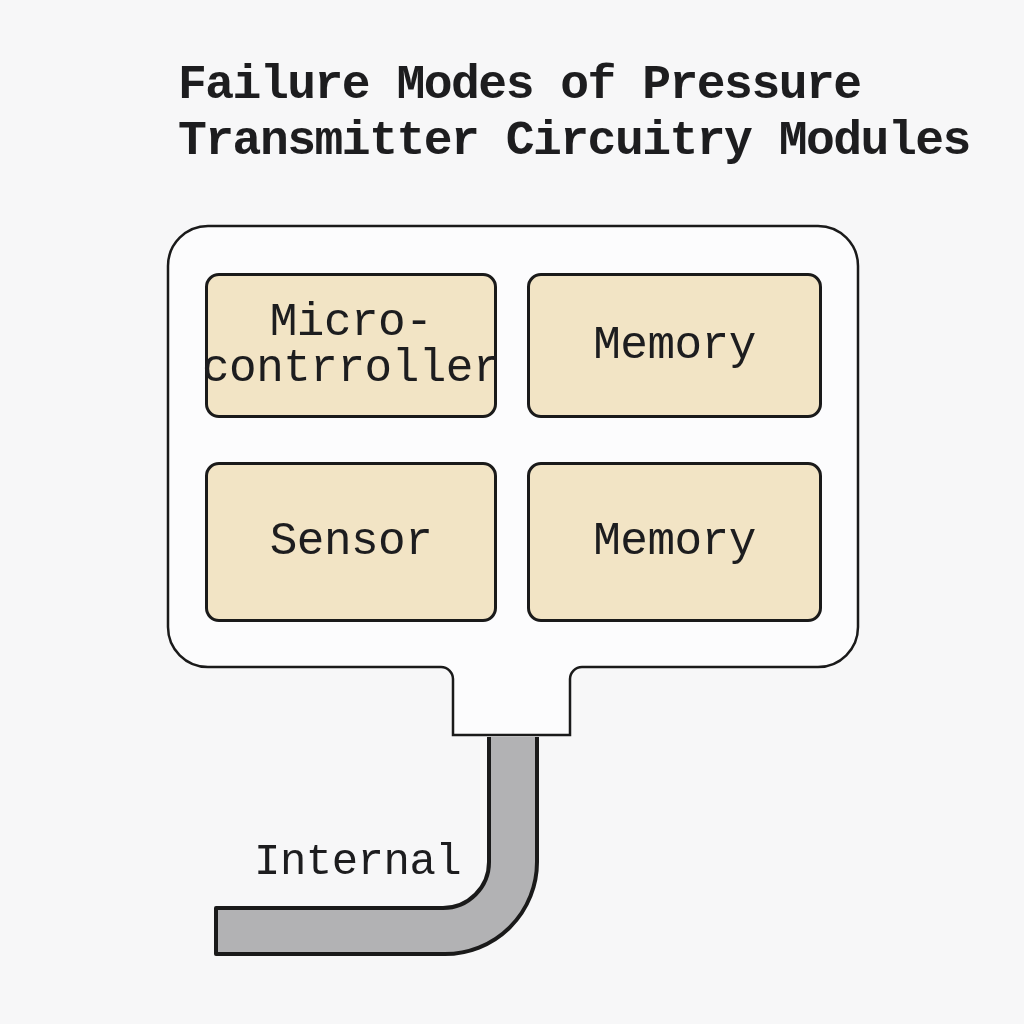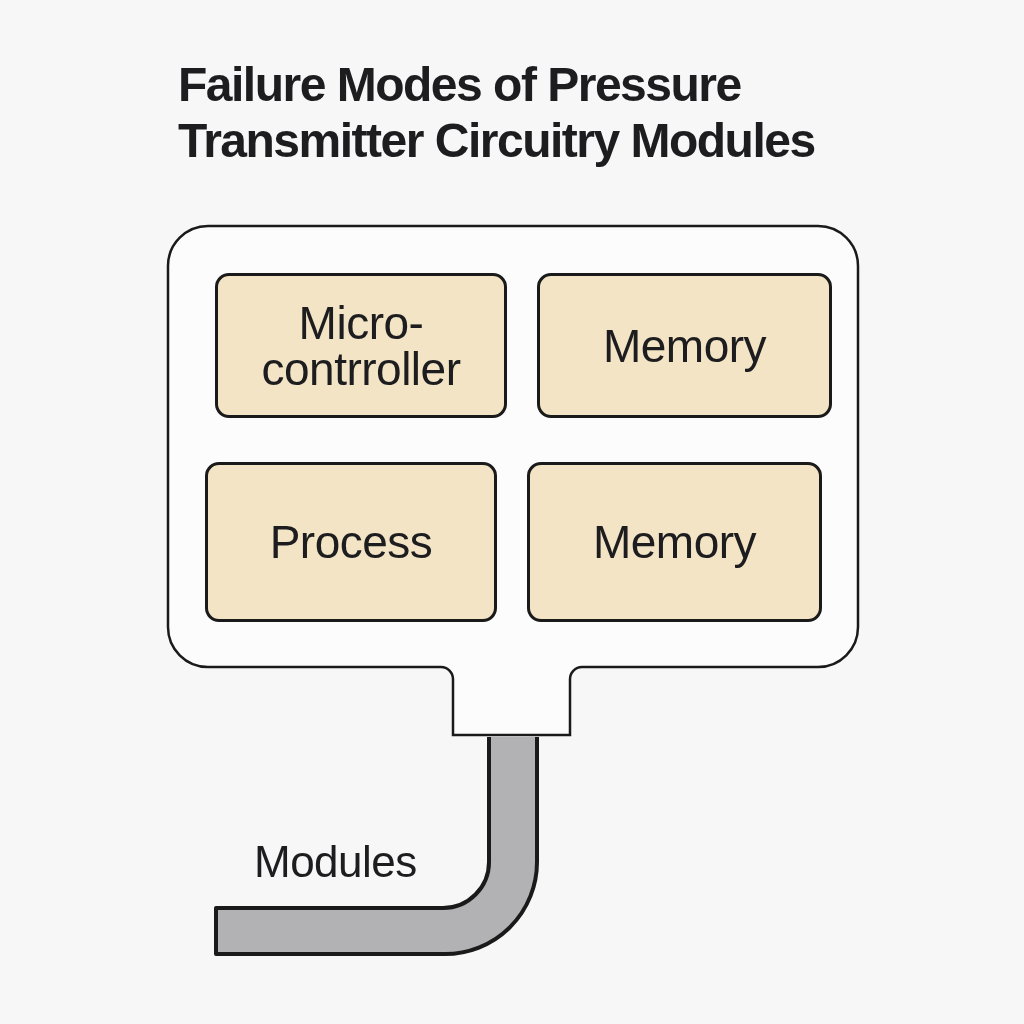--- a/index.html
+++ b/index.html
@@ -10,20 +10,21 @@
     width: 1024px;
     height: 1024px;
     position: relative;
     overflow: hidden;
     background: var(--bg, #f7f7f8);
     font-family: "Liberation Sans", sans-serif;
   }
   .stage {
     position: absolute;
     inset: 0;
+    font-family: Liberation Mono, monospace;
   }
   .title {
     position: absolute;
     left: 178px;
     top: 57px;
     font-size: 48px;
     font-weight: 700;
     line-height: 56px;
     letter-spacing: -1.5px;
     color: var(--text, #1d1d1f);
@@ -56,21 +57,21 @@
     flex-direction: column;
     align-items: center;
     justify-content: center;
     text-align: center;
     font-size: 46px;
     line-height: 46px;
     letter-spacing: -0.5px;
     color: var(--text, #1d1d1f);
   }
   .module-box span { display: block; }
-  .box-r1 { top: 273px; height: 145px; margin-left: 10px; }
+  .box-r1 { top: 273px; height: 145px; }
   .box-r2 { top: 462px; height: 160px; }
   .box-c1 { left: 205px; width: 292px; }
   .box-c2 { left: 527px; width: 295px; text-align: center; }
   .process-label {
     position: absolute;
     left: 254px;
     top: 837px;
     font-size: 44px;
     line-height: 50px;
     letter-spacing: -0.5px;
@@ -121,22 +122,22 @@
     <span>Micro-</span>
     <span>contrroller</span>
   </div>
 
   <div class="module-box box-r1 box-c2">
     <span>Memory</span>
     <span></span>
   </div>
 
   <div class="module-box box-r2 box-c1">
-    <span>Process</span>
+    <span>Sensor</span>
   </div>
 
   <div class="module-box box-r2 box-c2">
     <span>Memory</span>
   </div>
 
-  <div class="process-label">Modules</div>
+  <div class="process-label">Internal</div>
 
 </div>
 
 </body></html>

